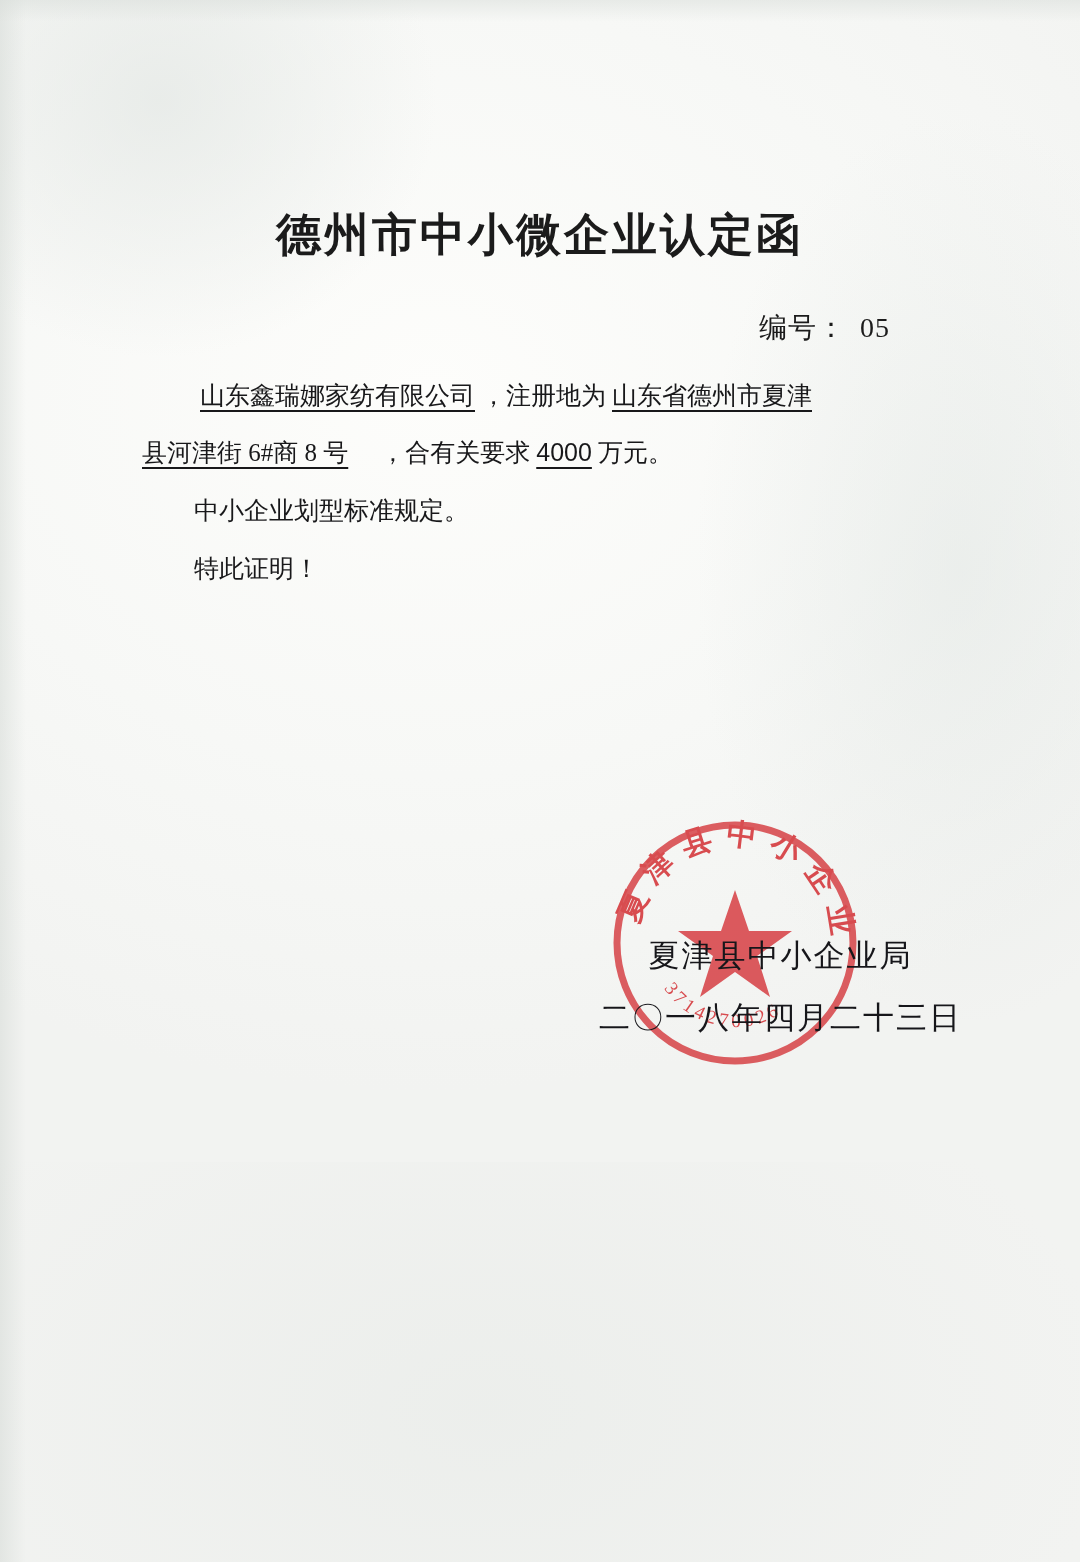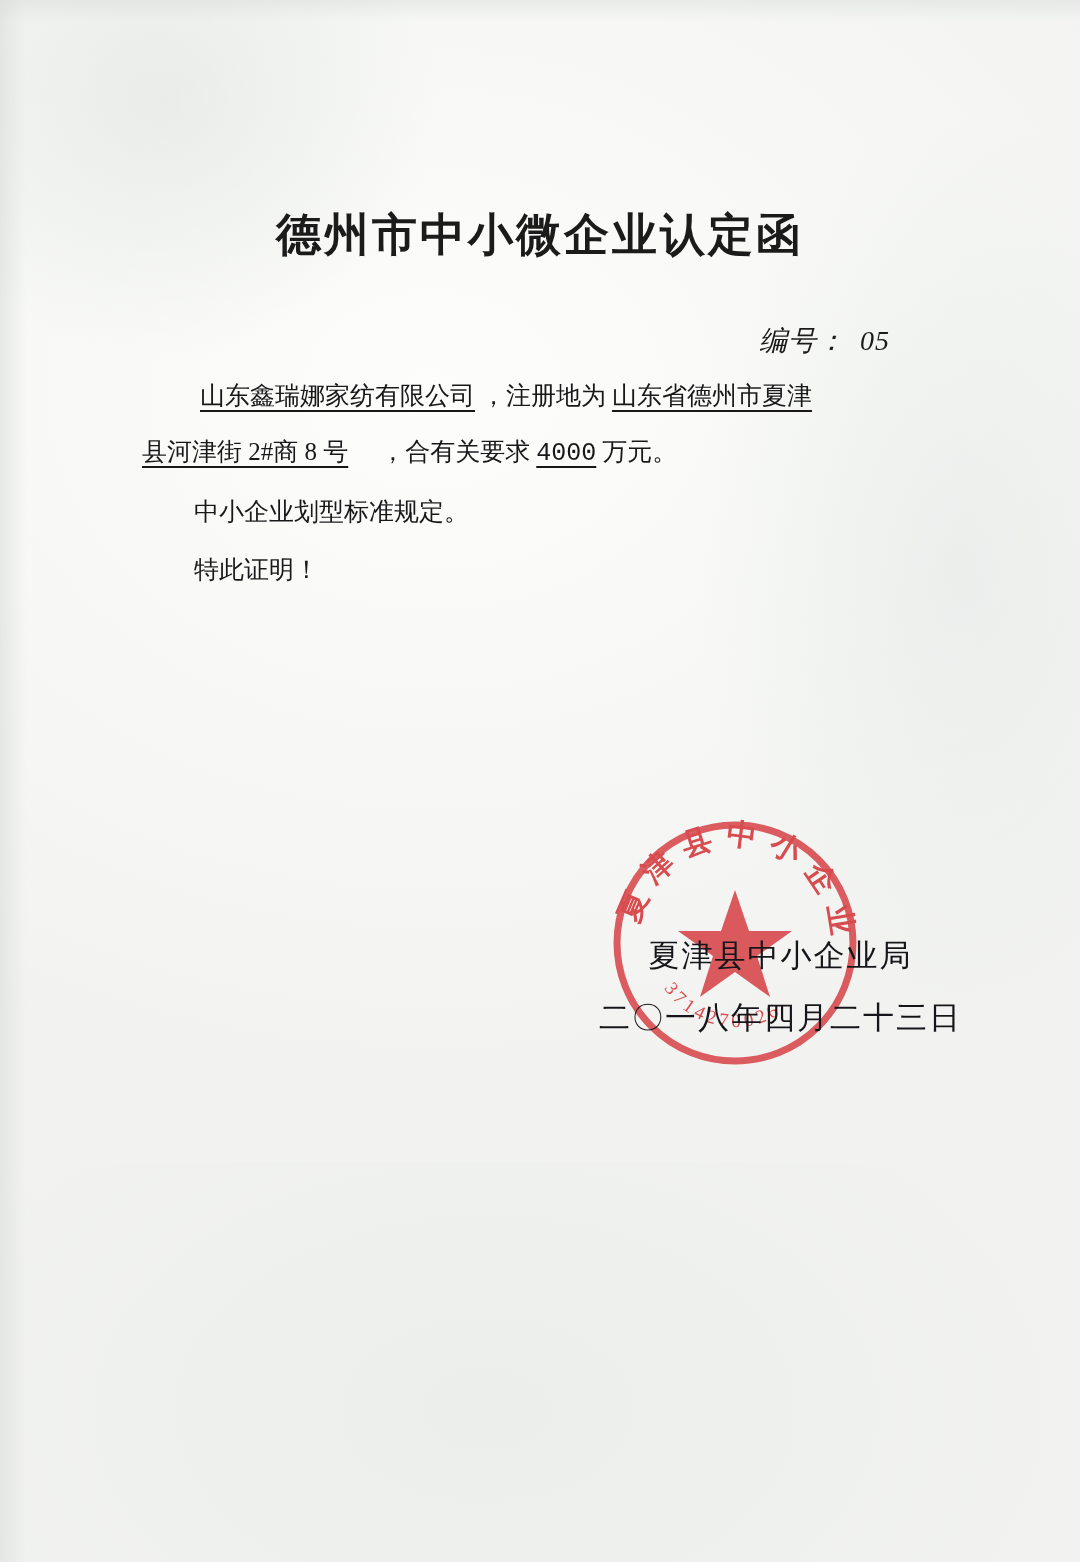--- a/index.html
+++ b/index.html
@@ -69,25 +69,24 @@
     font-family: "Liberation Serif", "DejaVu Serif", serif;
     font-weight: bold;
     font-size: 45px;
     letter-spacing: 3px;
     color: #1b1b1b;
   }
 
   .doc-number {
     position: absolute;
     right: 190px;
-    top: 322px;
+    top: 309px;
     font-size: 28px;
     color: #1b1b1b;
     letter-spacing: 1px;
-    font-style: italic;
   }
   .doc-number .num-val {
     display: inline-block;
     margin-left: 14px;
     font-family: "Liberation Serif", "DejaVu Serif", serif;
   }
 
   .body-block {
     position: absolute;
     left: 136px;
@@ -103,21 +102,21 @@
     text-indent: 58px;
   }
   .para.no-indent { text-indent: 0; }
   .fill-wide {
     text-decoration: underline;
     text-underline-offset: 6px;
     text-decoration-thickness: 1.5px;
     padding: 0 6px;
   }
   .latin {
-    font-family: Liberation Mono, monospace;
+    font-family: Liberation Sans, sans-serif;
   }
 
   .signature {
     position: absolute;
     right: 118px;
     top: 925px;
     text-align: center;
     font-size: 31px;
     line-height: 62px;
     color: #16161a;
@@ -154,21 +153,21 @@
     <div class="doc-title">德州市中小微企业认定函</div>
 
     <div class="doc-number">
       <span>编号：</span><span class="num-val latin">05</span>
     </div>
 
     <div class="body-block">
 
       <p class="para no-indent">
         <span style="display:inline-block; width:58px;"></span><span class="fill-wide">山东鑫瑞娜家纺有限公司</span><span>，注册地为</span><span class="fill-wide">山东省德州市夏津</span><br>
-        <span class="fill-wide">县河津街 2#商 8 号</span><span style="display:inline-block;width:26px;"></span><span>，合有关要求</span><span class="fill-wide latin">4000</span><span>万元。</span>
+        <span class="fill-wide">县河津街 6#商 8 号</span><span style="display:inline-block;width:26px;"></span><span>，合有关要求</span><span class="fill-wide latin">4000</span><span>万元。</span>
       </p>
 
 
       <p class="para">中小企业划型标准规定。</p>
 
       <p class="para">特此证明！</p>
     </div>
 
     <div class="seal">
       <svg width="262" height="262" viewBox="0 0 262 262" xmlns="http://www.w3.org/2000/svg">

